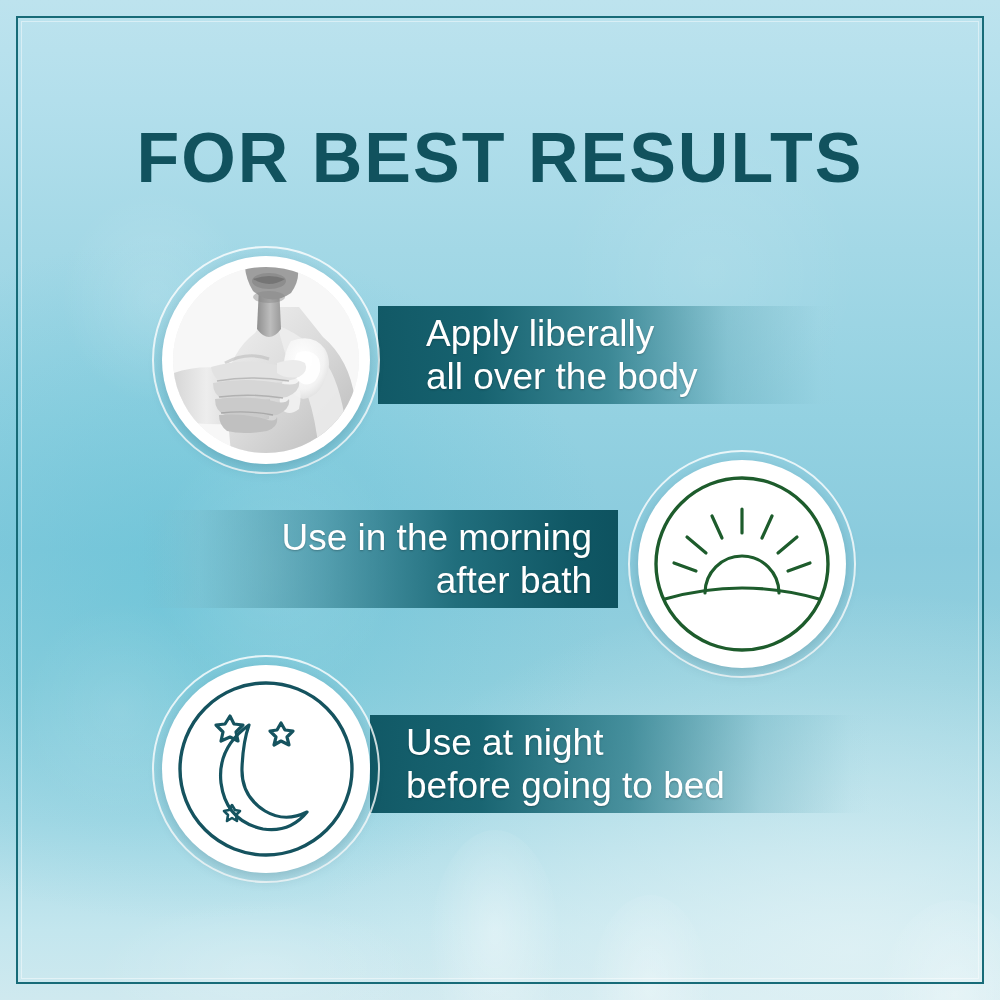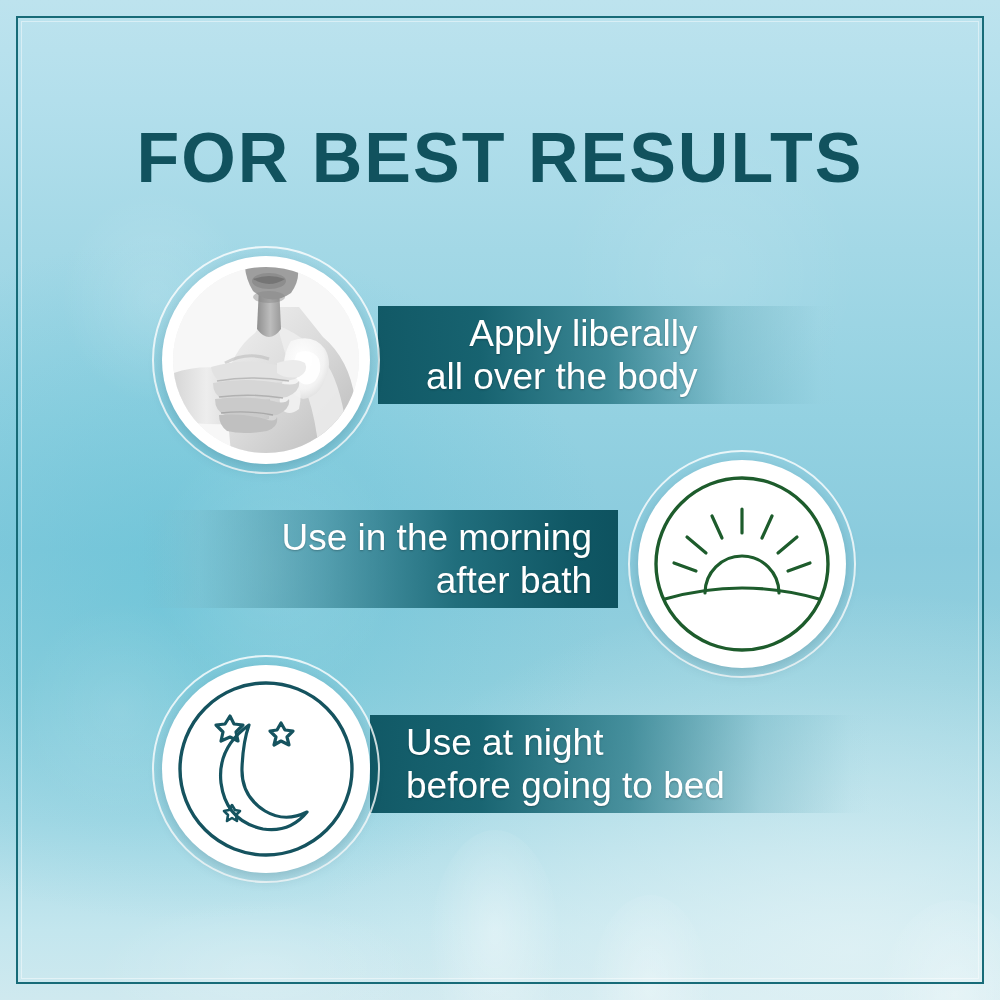--- a/index.html
+++ b/index.html
@@ -110,21 +110,21 @@
     background: linear-gradient(90deg,
         rgba(12,84,97,0.96) 0%,
         rgba(13,90,103,0.93) 22%,
         rgba(33,114,127,0.78) 50%,
         rgba(96,168,183,0.42) 76%,
         rgba(150,204,216,0.08) 96%,
         rgba(160,210,220,0.0) 100%);
     padding-left: 48px;
     justify-content: flex-start;
   }
-  .banner-1 .banner-text { text-align: right; }
+  .banner-1 .banner-text { text-align: left; }
 
   
   .banner-2 {
     left: 142px;
     top: 60px;
     width: 476px;
     background: linear-gradient(90deg,
         rgba(150,206,218,0.0) 0%,
         rgba(120,184,198,0.30) 12%,
         rgba(60,136,152,0.66) 38%,

